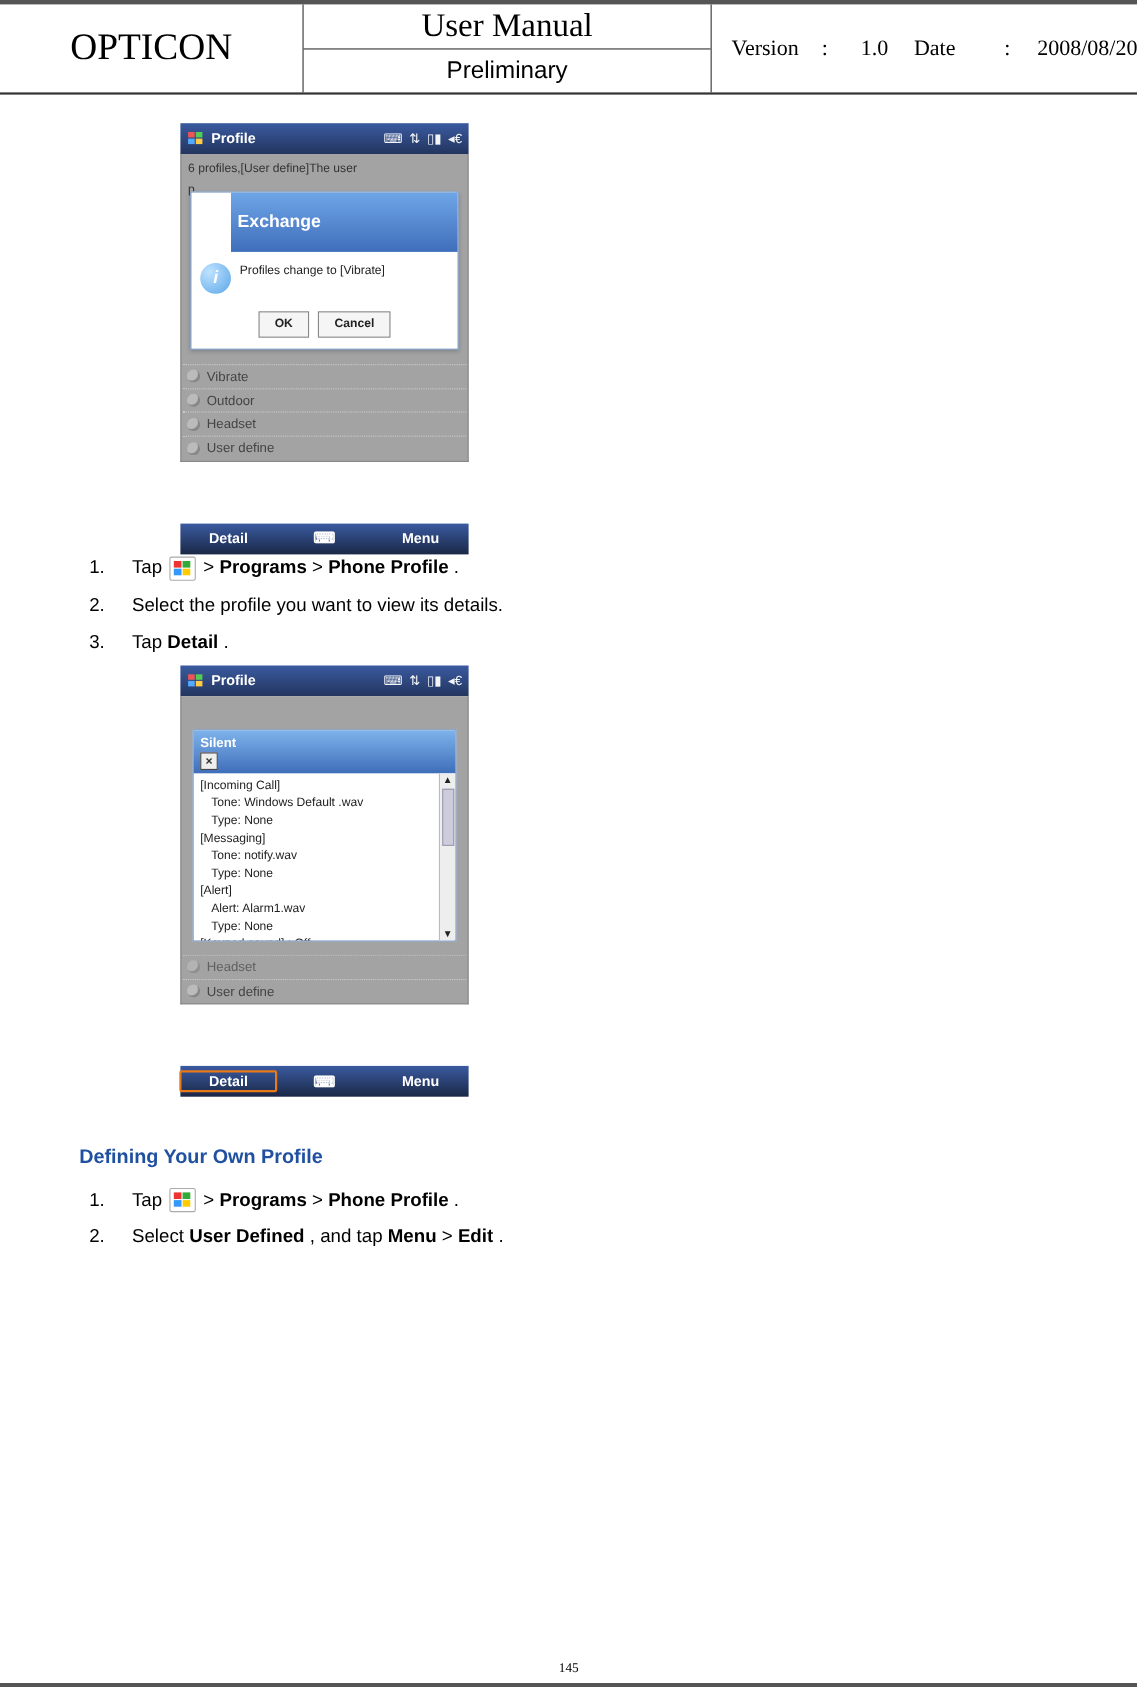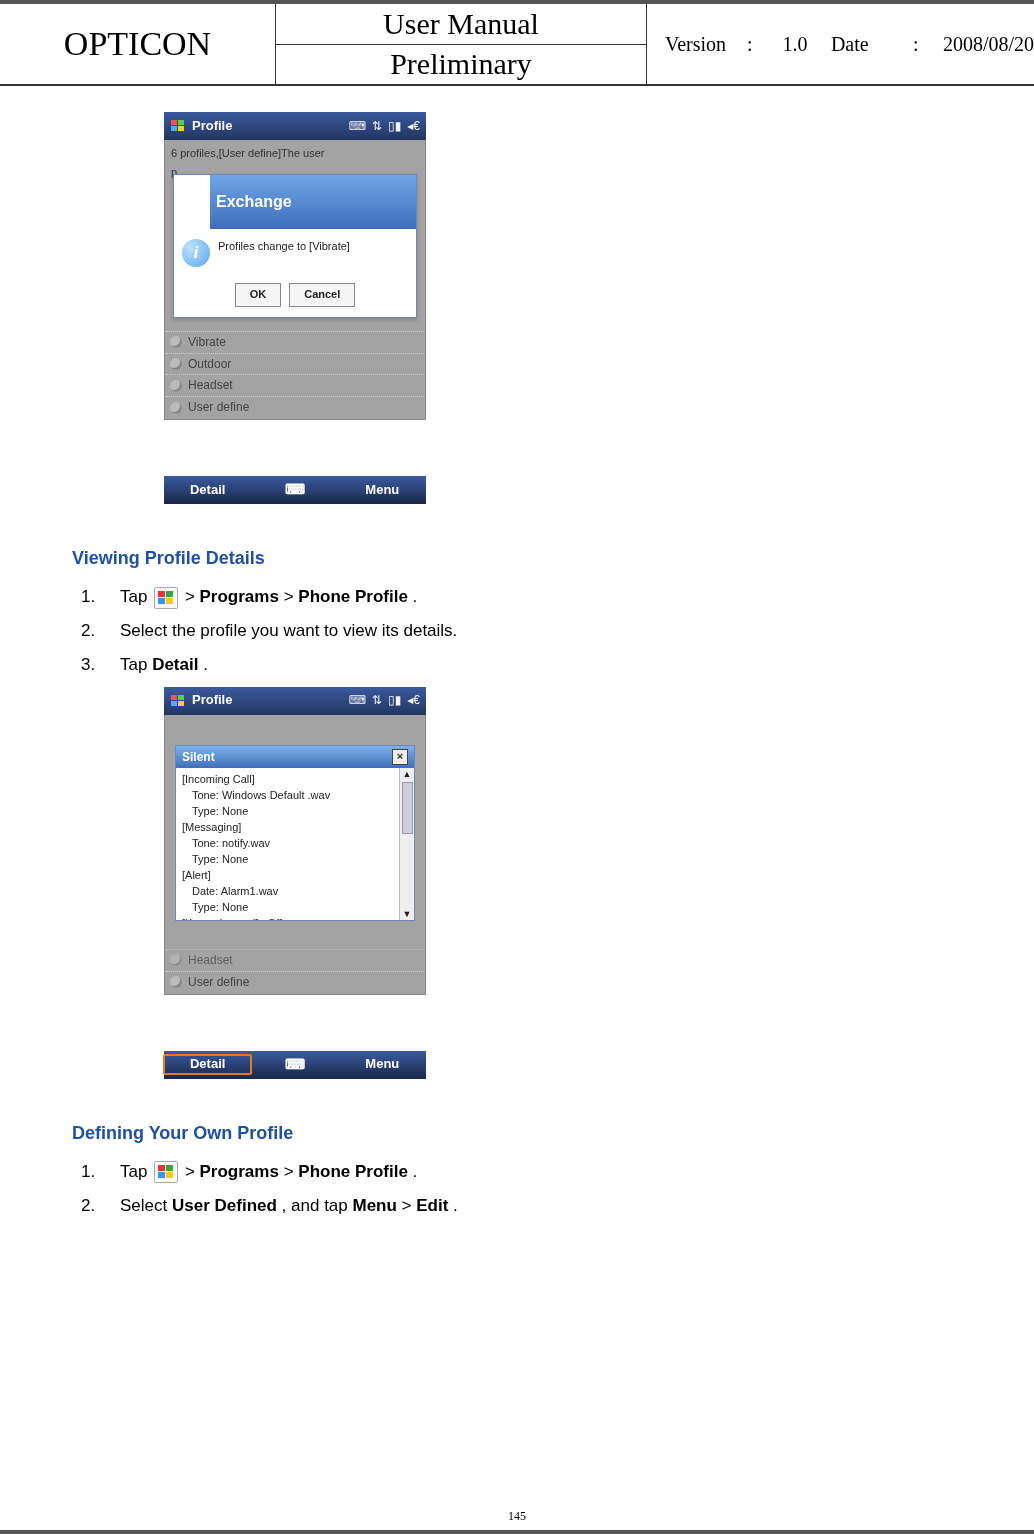--- a/index.html
+++ b/index.html
@@ -43,22 +43,22 @@
     justify-content: center;
     font-family: "Times New Roman", serif;
     font-size: 30px;
     border-bottom: 1px solid #333;
   }
   .hcell-mid-bot {
     flex: 1;
     display: flex;
     align-items: center;
     justify-content: center;
-    font-family: Liberation Serif, serif;
-    font-size: 30px;
+    font-family: Liberation Sans, sans-serif;
+    font-size: 22px;
   }
   .hcell-right {
     flex: 1;
     border-left: 1px solid #333;
     display: flex;
     flex-direction: row;
     font-family: "Times New Roman", serif;
     font-size: 20px;
   }
   .hcell-right-row {
@@ -262,20 +262,21 @@
     background: #fff;
   }
   .ph-popup-title {
     background: linear-gradient(#7db3eb, #3f6eba);
     color: #fff;
     font-weight: bold;
     padding: 3px 6px;
     font-size: 12px;
     display: flex;
     justify-content: space-between;
+    flex-direction: column;
   }
   .ph-popup-close {
     background: #eee;
     color: #333;
     width: 16px; height: 16px;
     display: inline-flex;
     align-items: center;
     justify-content: center;
     font-weight: bold;
     font-size: 11px;
@@ -394,21 +395,20 @@
         </div>
       </div>
       <div class="ph-spacer"></div>
       <div class="ph-bottom">
         <span class="l">Detail</span>
         <span class="c">⌨</span>
         <span class="r">Menu</span>
       </div>
     </div>
 
-    <div class="section-heading">Viewing Profile Details</div>
     <ol class="steps">
       <li>
         <span>Tap </span>
         <span class="winlogo"></span>
         <span> &gt; </span>
         <span class="strong">Programs</span>
         <span> &gt; </span>
         <span class="strong">Phone Profile</span>
         <span>.</span>
       </li>
@@ -441,21 +441,21 @@
           </div>
           <div class="ph-popup-body">
             <div class="ph-popup-inner">
               <div>[Incoming Call]</div>
               <div style="padding-left:10px">  Tone: Windows Default .wav</div>
               <div style="padding-left:10px">  Type: None</div>
               <div>[Messaging]</div>
               <div style="padding-left:10px">  Tone: notify.wav</div>
               <div style="padding-left:10px">  Type: None</div>
               <div>[Alert]</div>
-              <div style="padding-left:10px">  Date: Alarm1.wav</div>
+              <div style="padding-left:10px">  Alert: Alarm1.wav</div>
               <div style="padding-left:10px">  Type: None</div>
               <div>[Keypad sound] : Off</div>
             </div>
             <div class="scroll">
               <span>▲</span>
               <span class="thumb"></span>
               <span>▼</span>
             </div>
           </div>
         </div>

